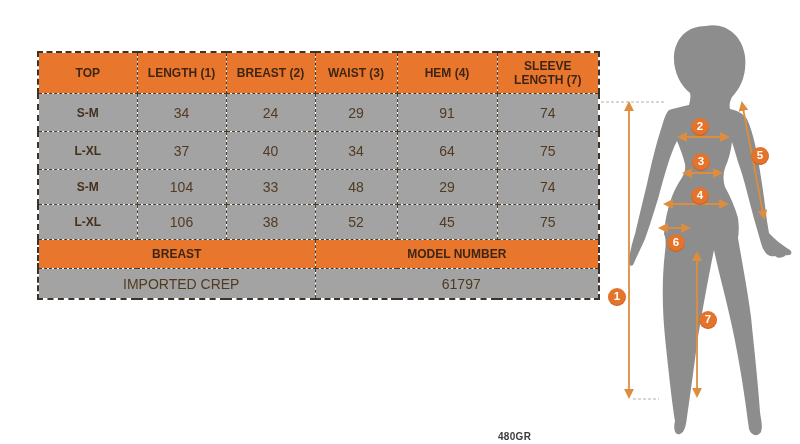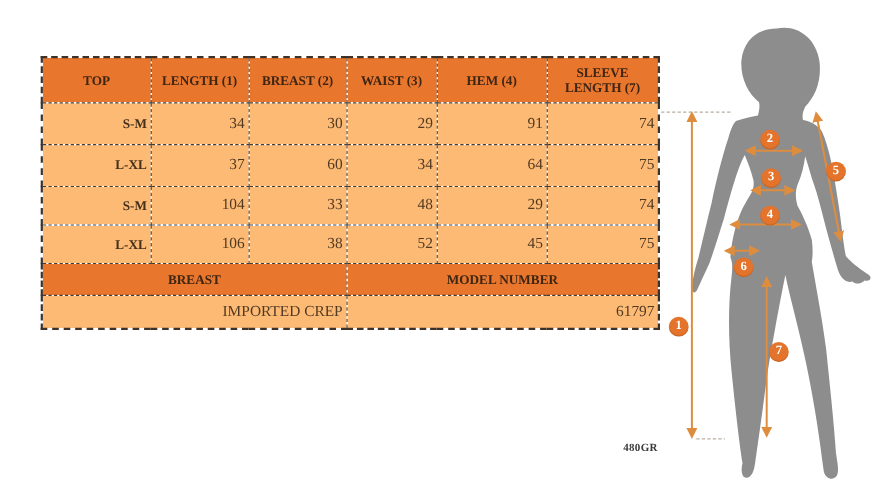--- a/index.html
+++ b/index.html
@@ -1,31 +1,31 @@
 <!DOCTYPE html>
 <html><head>
 <meta charset="utf-8">
 <style>
   html,body{margin:0;padding:0;background:#fff;}
   .screen{position:relative;width:800px;height:444px;background:#ffffff;overflow:hidden;
-          font-family:Liberation Serif, serif;}
+          font-family:Liberation Sans, sans-serif;}
   table.size-chart{position:absolute;left:37px;top:51px;width:561px;border-collapse:collapse;
           table-layout:fixed;border:2px dashed #3e3228;}
   table.size-chart td{border:1px dashed #4a3b2b;text-align:center;vertical-align:middle;
           padding:0 3px;overflow:hidden;}
   tr.hdr td{background:#E8762D;color:#3F2513;font-weight:bold;font-size:12px;line-height:1.2;}
-  tr.datarow td{background:#fdba74;color:#513A22;font-size:14px;text-align:right;}
+  tr.datarow td{background:#a3a3a3;color:#513A22;font-size:14px;}
   tr.datarow td[data-name="size-label-cell"]{font-weight:bold;font-size:12px;color:#44301B;}
   tr.rh-hdr td{height:40px;}
   tr.rh-top td{height:37px;}
   tr.rh-sub td{height:34px;}
   tr.rh-bot td{height:34px;}
   tr.rh-fab td{height:28px;}
   tr.rh-fabval td{height:29px;padding-left:12px;}
-  .weight-note{position:absolute;left:498px;top:402px;width:100px;text-align:right;
+  .weight-note{position:absolute;left:498px;top:431px;width:100px;text-align:left;
           font-size:10px;font-weight:bold;color:#3b3b3b;letter-spacing:.3px;}
   .figure-svg{position:absolute;left:595px;top:20px;width:205px;height:425px;}
   .marker{position:absolute;width:18px;height:18px;border-radius:50%;background:#E4742B;
           color:#fff;font-size:11.5px;font-weight:bold;display:flex;align-items:center;
           justify-content:center;line-height:1;box-shadow:inset 0 -1px 1px rgba(0,0,0,.15);}
 </style>
 </head>
 <body>
 
 <div class="screen" data-name="size-chart-screen">
@@ -44,29 +44,29 @@
           <td data-name="header-cell">TOP</td>
           <td data-name="header-cell">LENGTH (1)</td>
           <td data-name="header-cell">BREAST (2)</td>
           <td data-name="header-cell">WAIST (3)</td>
           <td data-name="header-cell">HEM (4)</td>
           <td data-name="header-cell">SLEEVE LENGTH (7)</td>
         </tr>
         <tr class="datarow rh-top" data-name="data-row">
           <td data-name="size-label-cell">S-M</td>
           <td data-name="value-cell">34</td>
-          <td data-name="value-cell">30</td>
+          <td data-name="value-cell">24</td>
           <td data-name="value-cell">29</td>
           <td data-name="value-cell">91</td>
           <td data-name="value-cell">74</td>
         </tr>
         <tr class="datarow rh-top" data-name="data-row">
           <td data-name="size-label-cell">L-XL</td>
           <td data-name="value-cell">37</td>
-          <td data-name="value-cell">60</td>
+          <td data-name="value-cell">40</td>
           <td data-name="value-cell">34</td>
           <td data-name="value-cell">64</td>
           <td data-name="value-cell">75</td>
         </tr>
         <tr class="datarow rh-bot" data-name="data-row">
           <td data-name="size-label-cell">S-M</td>
           <td data-name="value-cell">104</td>
           <td data-name="value-cell">33</td>
           <td data-name="value-cell">48</td>
           <td data-name="value-cell">29</td>

